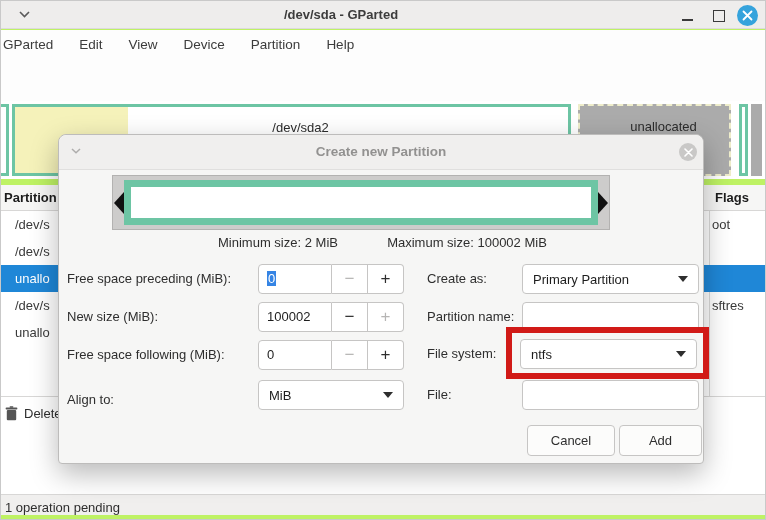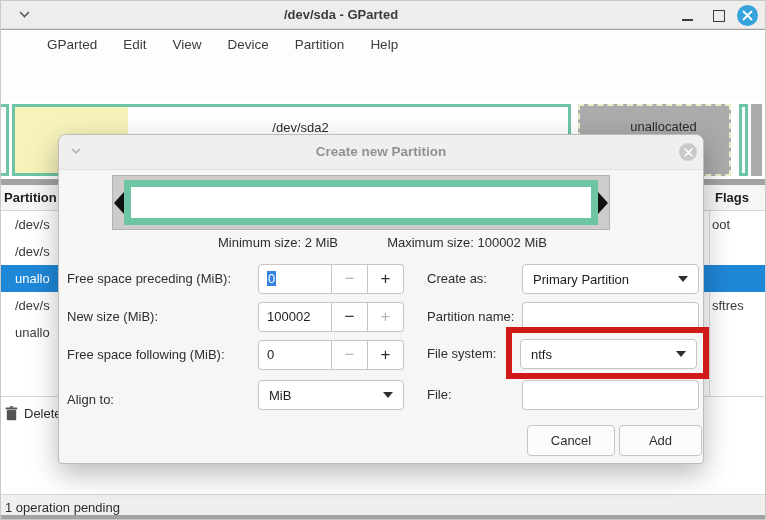--- a/index.html
+++ b/index.html
@@ -1,29 +1,29 @@
 <!DOCTYPE html>
 <html><head>
 <meta charset="utf-8">
 <style>
   * { margin:0; padding:0; box-sizing:border-box; }
   html,body { width:766px; height:520px; }
   body { font-family:"Liberation Sans", sans-serif; font-size:13px; color:#3a3a3a; background:#fff; }
-  .window { position:relative; width:766px; height:520px; overflow:hidden; background:#a3a3a3; border:1px solid #c9c9c9; }
+  .window { position:relative; width:766px; height:520px; overflow:hidden; background:#bef264; border:1px solid #c9c9c9; }
 
   
   .titlebar { position:absolute; left:0; top:0; width:766px; height:28px; background:#eeedec; border-bottom:1px solid #dcdbda; }
   .tb-chevron { position:absolute; left:18px; top:10px; }
   .tb-title { position:absolute; left:0; top:0; width:680px; height:28px; line-height:28px; text-align:center; font-weight:700; font-size:13px; color:#3c3c3c; }
   .tb-min { position:absolute; left:681px; top:18px; width:11px; height:2px; background:#3a3a3a; cursor:default; }
   .tb-max { position:absolute; left:712px; top:9px; width:12px; height:12px; border:1.5px solid #3a3a3a; background:transparent; }
   .tb-close { position:absolute; left:736px; top:4px; width:21px; height:21px; border-radius:50%; background:#35a3dc; display:flex; align-items:center; justify-content:center; }
 
   
-  .menubar { position:absolute; left:0; top:29px; width:766px; height:30px; background:#fdfdfd; display:flex; align-items:center;padding-left:44px; }
+  .menubar { position:absolute; left:0; top:29px; width:766px; height:30px; background:#fdfdfd; display:flex; align-items:center; }
   .menu-item { padding:0 13px; line-height:30px; font-size:13.5px; color:#3c3c3c; cursor:default; }
   .menu-item:first-child { padding-left:2px; }
 
   
   .toolbar { position:absolute; left:0; top:59px; width:766px; height:41px; background:#fdfdfd; }
   .tool-btn { position:absolute; top:70px; width:18px; height:18px; display:flex; align-items:center; justify-content:center; }
   .device-combo { position:absolute; left:577px; top:62px; width:184px; height:36px; background:#fff; border:1px solid #c6c5c4; border-radius:4px; display:flex; align-items:center; padding:0 8px; }
   .drive-icon { width:18px; height:20px; background:#ececeb; border:1px solid #cfcecd; border-radius:2px; position:relative; margin-right:7px; flex:none; }
   .drive-icon::after { content:""; position:absolute; left:4px; top:5px; width:8px; height:8px; border:1.5px solid #c3c2c1; border-radius:50%; }
   .device-label { font-size:13.5px; color:#2e2e2e; white-space:nowrap; }

